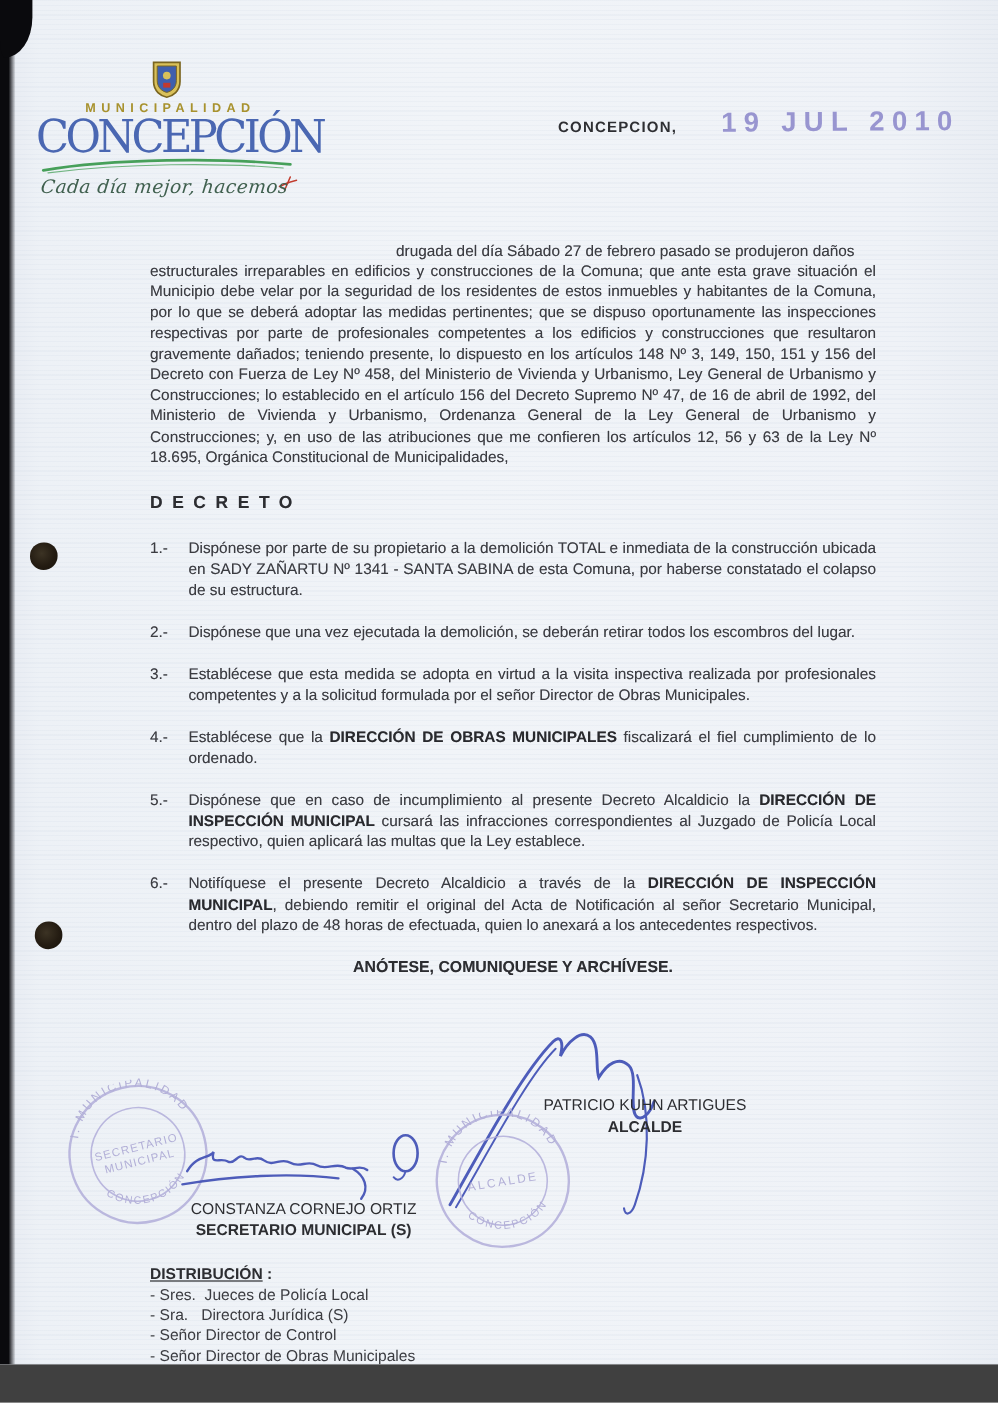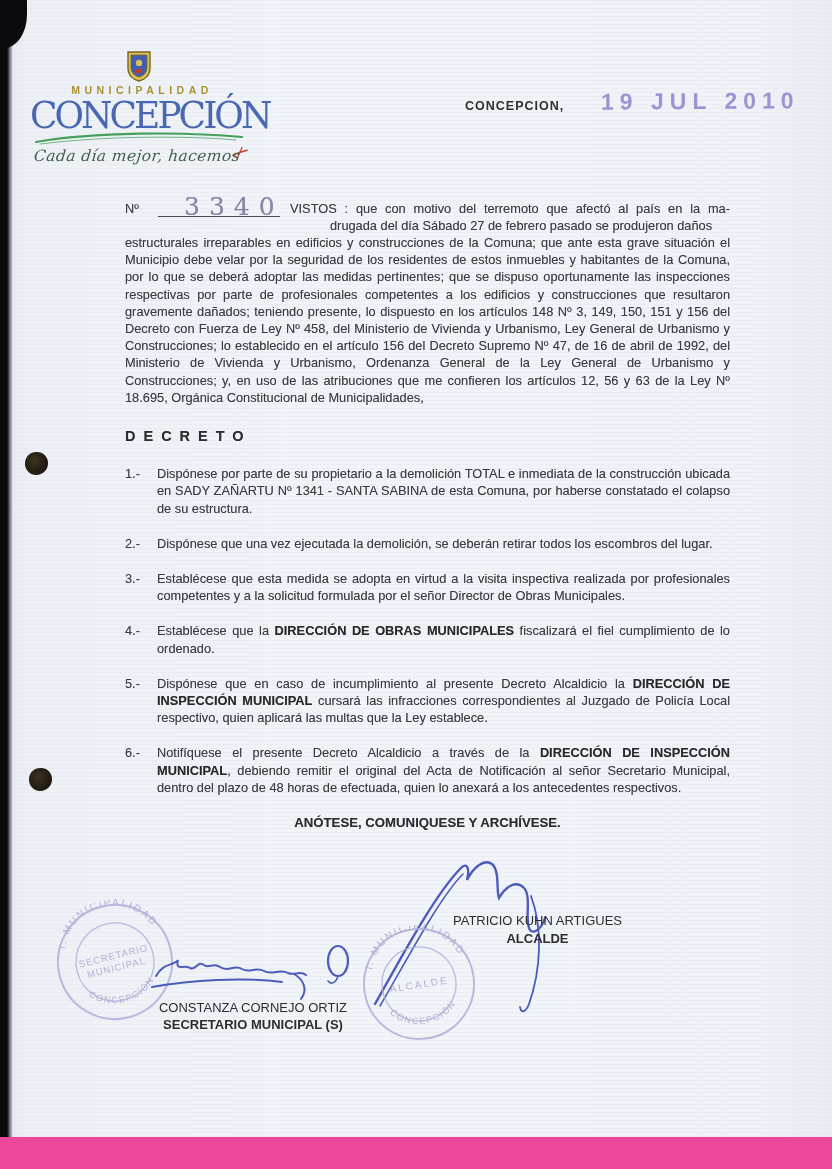--- a/index.html
+++ b/index.html
@@ -1,17 +1,17 @@
 <!DOCTYPE html>
 <html><head>
 <meta charset="utf-8">
 <title>Document</title>
 <style>
   html,body{margin:0;padding:0;background:#ffffff;}
-  .scan-wrap{position:relative;width:832px;height:1169px;background:#ec4899;overflow:hidden;
+  .scan-wrap{position:relative;width:832px;height:1169px;background:#404040;overflow:hidden;
     font-family:"Liberation Sans",sans-serif;color:#3f4046;}
   .paper{position:absolute;left:0;top:0;width:832px;height:1137px;overflow:hidden;
     background:linear-gradient(90deg,#e6eaf1 0%,#edf1f6 4%,#f1f4f8 45%,#eff2f7 90%,#e9edf3 100%);}
   .scanlines{position:absolute;inset:0;pointer-events:none;
     background:repeating-linear-gradient(0deg,rgba(202,212,226,.16) 0 1px,rgba(255,255,255,0) 1px 4px);}
   .edge-left{position:absolute;left:0;top:0;width:13px;height:100%;
     background:linear-gradient(90deg,#0a0a0d 0 55%,rgba(12,12,16,.55) 75%,rgba(12,12,16,0) 100%);}
   .edge-blob{position:absolute;left:0;top:0;width:27px;height:48px;background:#0a0a0d;
     border-radius:0 0 85% 15%/0 0 70% 30%;}
   .hole{position:absolute;width:23px;height:23px;border-radius:50% 48% 52% 50%;
@@ -104,27 +104,20 @@
           <path d="M2 22 C 14 16 28 11 38 9" fill="none" stroke="#c23c2e" stroke-width="3.4" stroke-linecap="round"></path>
           <path d="M25 2 C 21 11 16 23 13 30" fill="none" stroke="#c23c2e" stroke-width="3" stroke-linecap="round"></path>
         </svg>
       </div>
     </div>
 
     <div class="place-label">CONCEPCION,</div>
     <div class="date-stamp">19 JUL 2010</div>
 
     <div class="textcol">
-      <div class="vline1">
-        <span class="nlabel">Nº</span>
-        <span class="nline">
-          <span class="nstamp">3340</span>
-        </span>
-        <span class="v1text">VISTOS : que con motivo del terremoto que afectó al país en la ma-</span>
-      </div>
       <div class="vline2">drugada del día Sábado 27 de febrero pasado se produjeron daños</div>
       <div class="vbody">estructurales irreparables en edificios y construcciones de la Comuna; que ante esta grave situación el Municipio debe velar por la seguridad de los residentes de estos inmuebles y habitantes de la Comuna, por lo que se deberá adoptar las medidas pertinentes; que se dispuso oportunamente las inspecciones respectivas por parte de profesionales competentes a los edificios y construcciones que resultaron gravemente dañados; teniendo presente, lo dispuesto en los artículos 148 Nº 3, 149, 150, 151 y 156 del Decreto con Fuerza de Ley Nº 458, del Ministerio de Vivienda y Urbanismo, Ley General de Urbanismo y Construcciones; lo establecido en el artículo 156 del Decreto Supremo Nº 47, de 16 de abril de 1992, del Ministerio de Vivienda y Urbanismo, Ordenanza General de la Ley General de Urbanismo y Construcciones; y, en uso de las atribuciones que me confieren los artículos 12, 56 y 63 de la Ley Nº 18.695, Orgánica Constitucional de Municipalidades,</div>
 
       <div class="dheading">DECRETO</div>
 
       <div class="ditems">
         <div class="ditem">
           <span class="dnum">1.-</span>
           <div class="dtext"><span>Dispónese por parte de su propietario a la demolición TOTAL e inmediata de la construcción ubicada en SADY ZAÑARTU Nº 1341 - SANTA SABINA de esta Comuna, por haberse constatado el colapso de su estructura.</span></div>
         </div>
@@ -202,19 +195,28 @@
         <path d="M6 34 C 14 20 24 24 28 18 C 25 30 34 22 40 26 C 46 29 48 18 54 23 C 58 27 64 20 70 25 C 78 31 84 22 92 27 C 100 32 106 24 114 29 C 122 34 130 26 138 31 C 144 34 150 28 156 33"></path>
         <path d="M2 45 C 42 38 92 35 132 40"></path>
         <path d="M144 32 C 154 38 158 48 151 57"></path>
         <ellipse cx="188" cy="19" rx="10" ry="15" stroke-width="2.2"></ellipse>
         <path d="M188 34 C 186 41 181 43 178 39" stroke-width="1.6"></path>
       </g>
     </svg>
     <div class="name-constanza">CONSTANZA CORNEJO ORTIZ</div>
     <div class="title-constanza">SECRETARIO MUNICIPAL (S)</div>
 
+    <div class="distribution">
+      <div class="dist-head">
+        <span class="u">DISTRIBUCIÓN</span><span> :</span>
+      </div>
+      <div class="dist-item">- Sres.  Jueces de Policía Local</div>
+      <div class="dist-item">- Sra.   Directora Jurídica (S)</div>
+      <div class="dist-item">- Señor Director de Control</div>
+      <div class="dist-item">- Señor Director de Obras Municipales</div>
+    </div>
 
     <div class="edge-left"></div>
     <div class="edge-blob"></div>
     <div class="hole hole1"></div>
     <div class="hole hole2"></div>
   </div>
 </div>
 
 </body></html>

